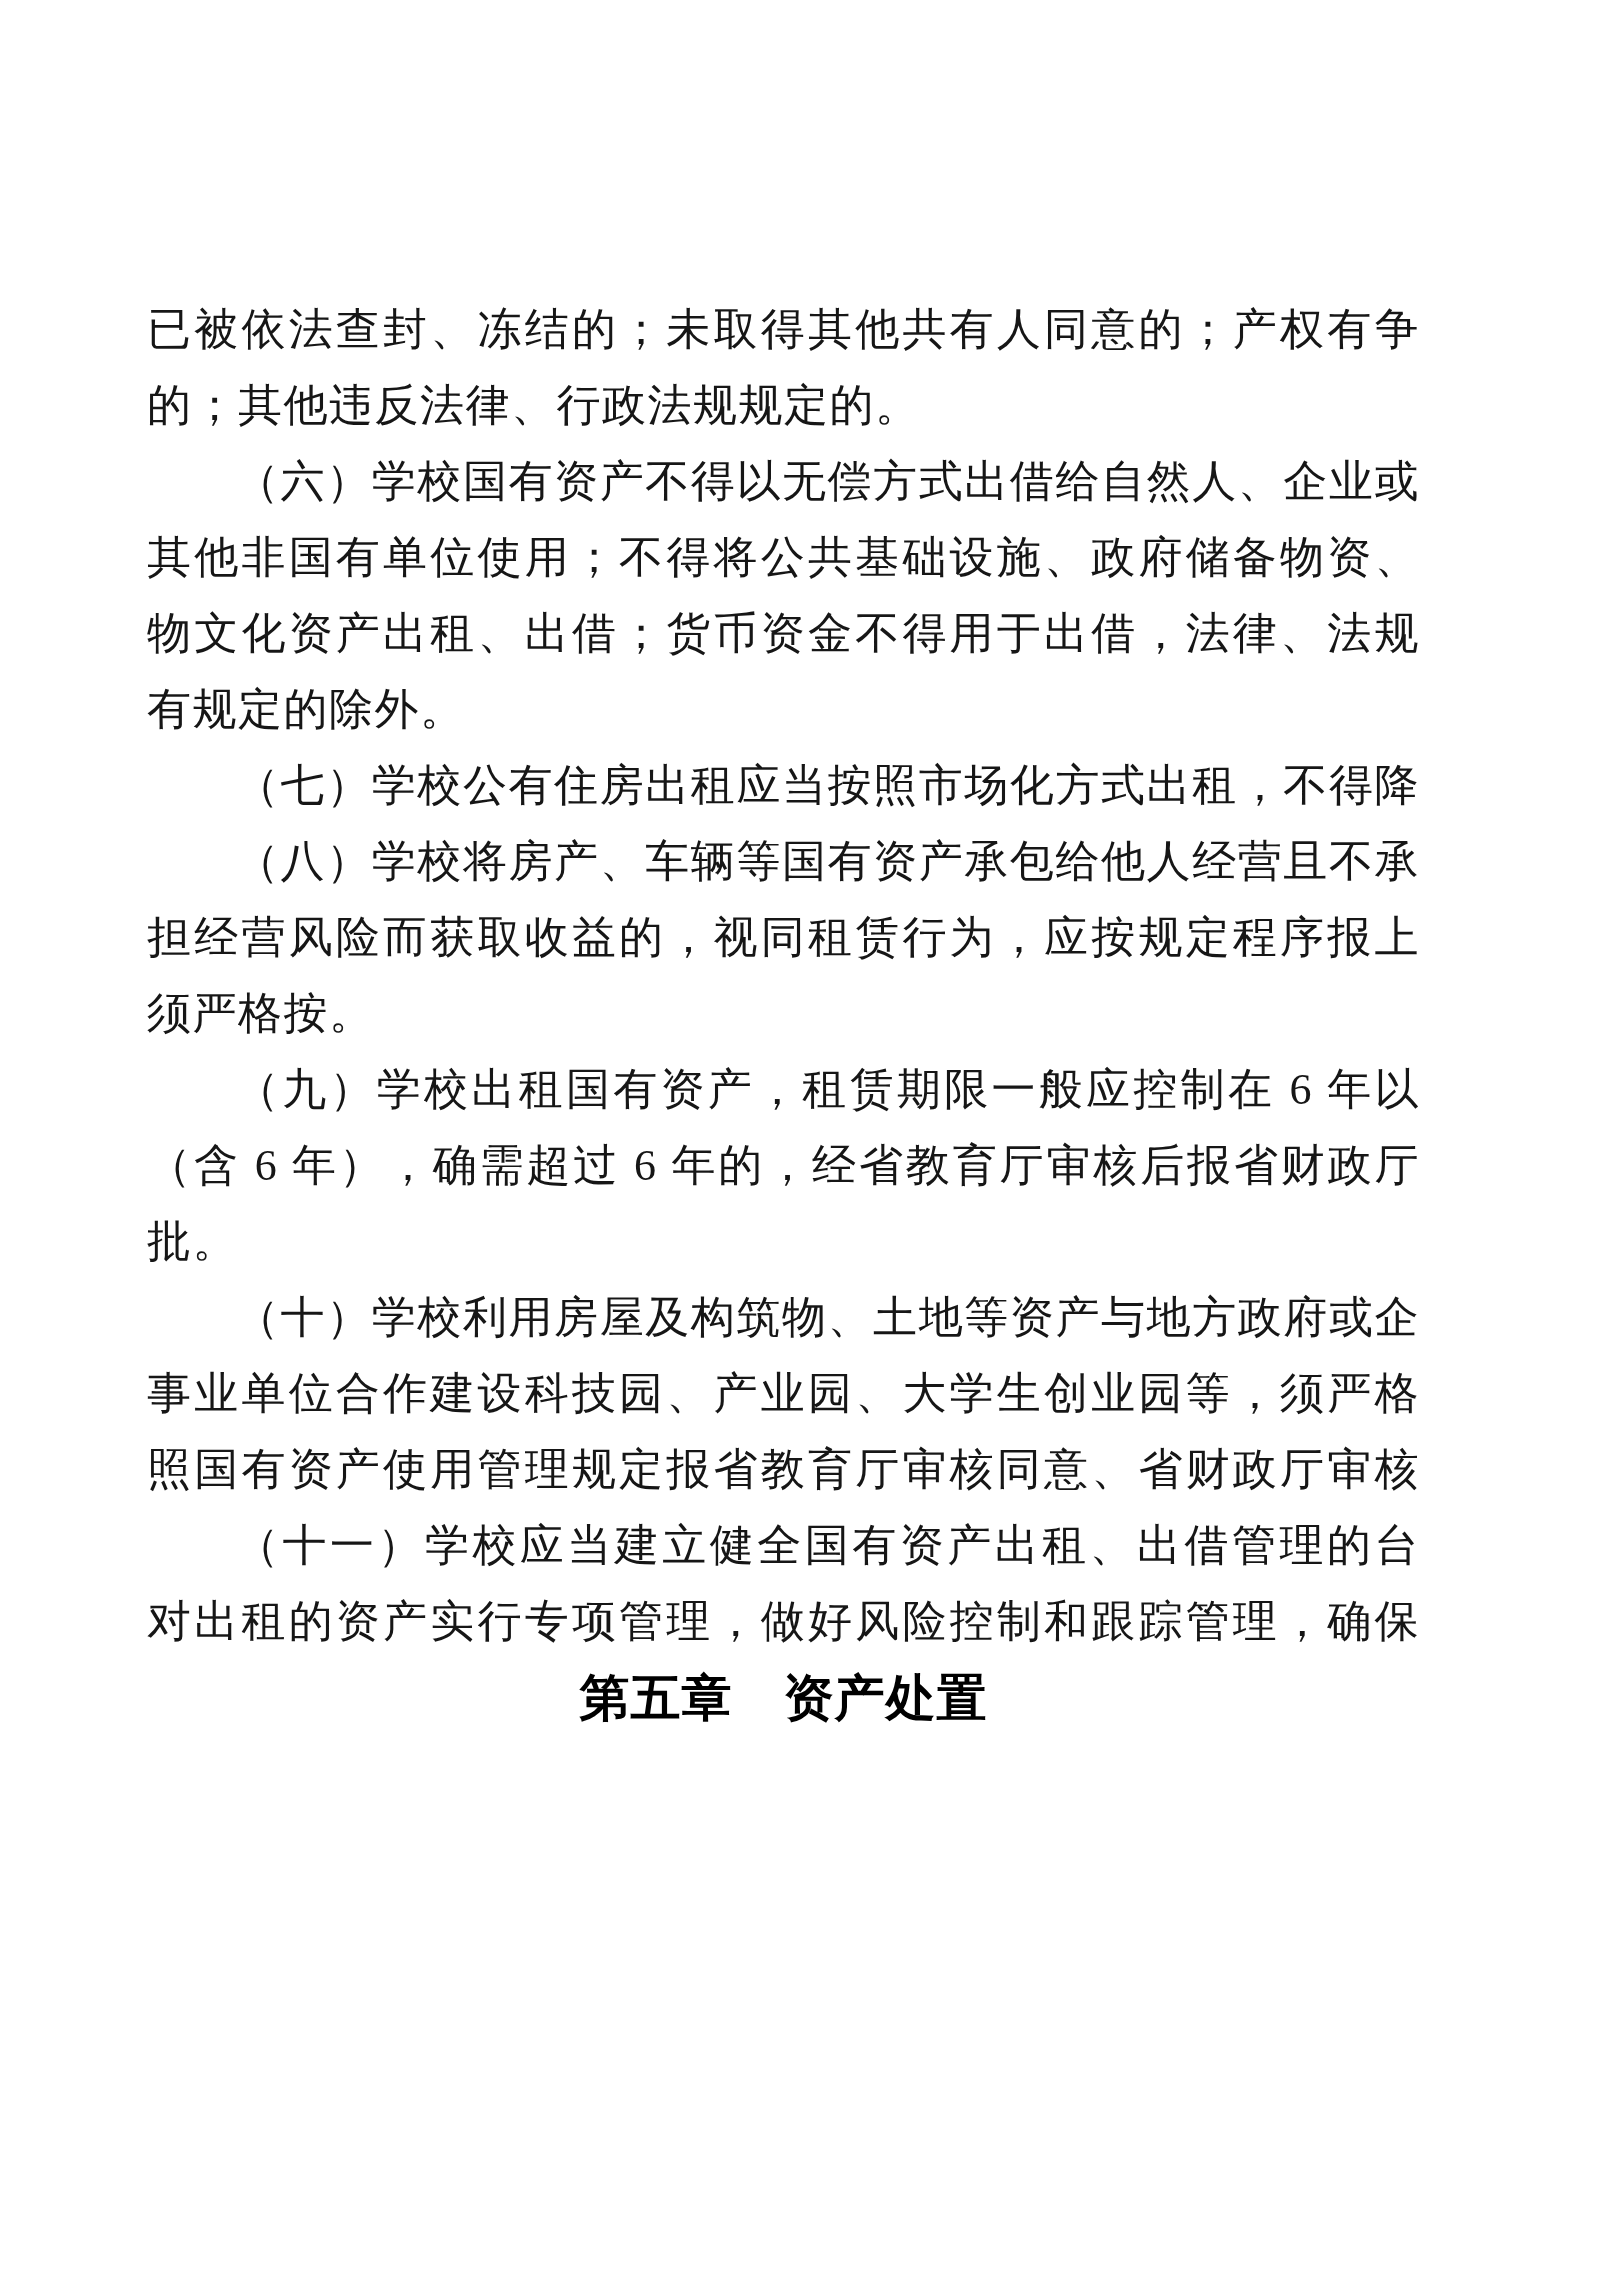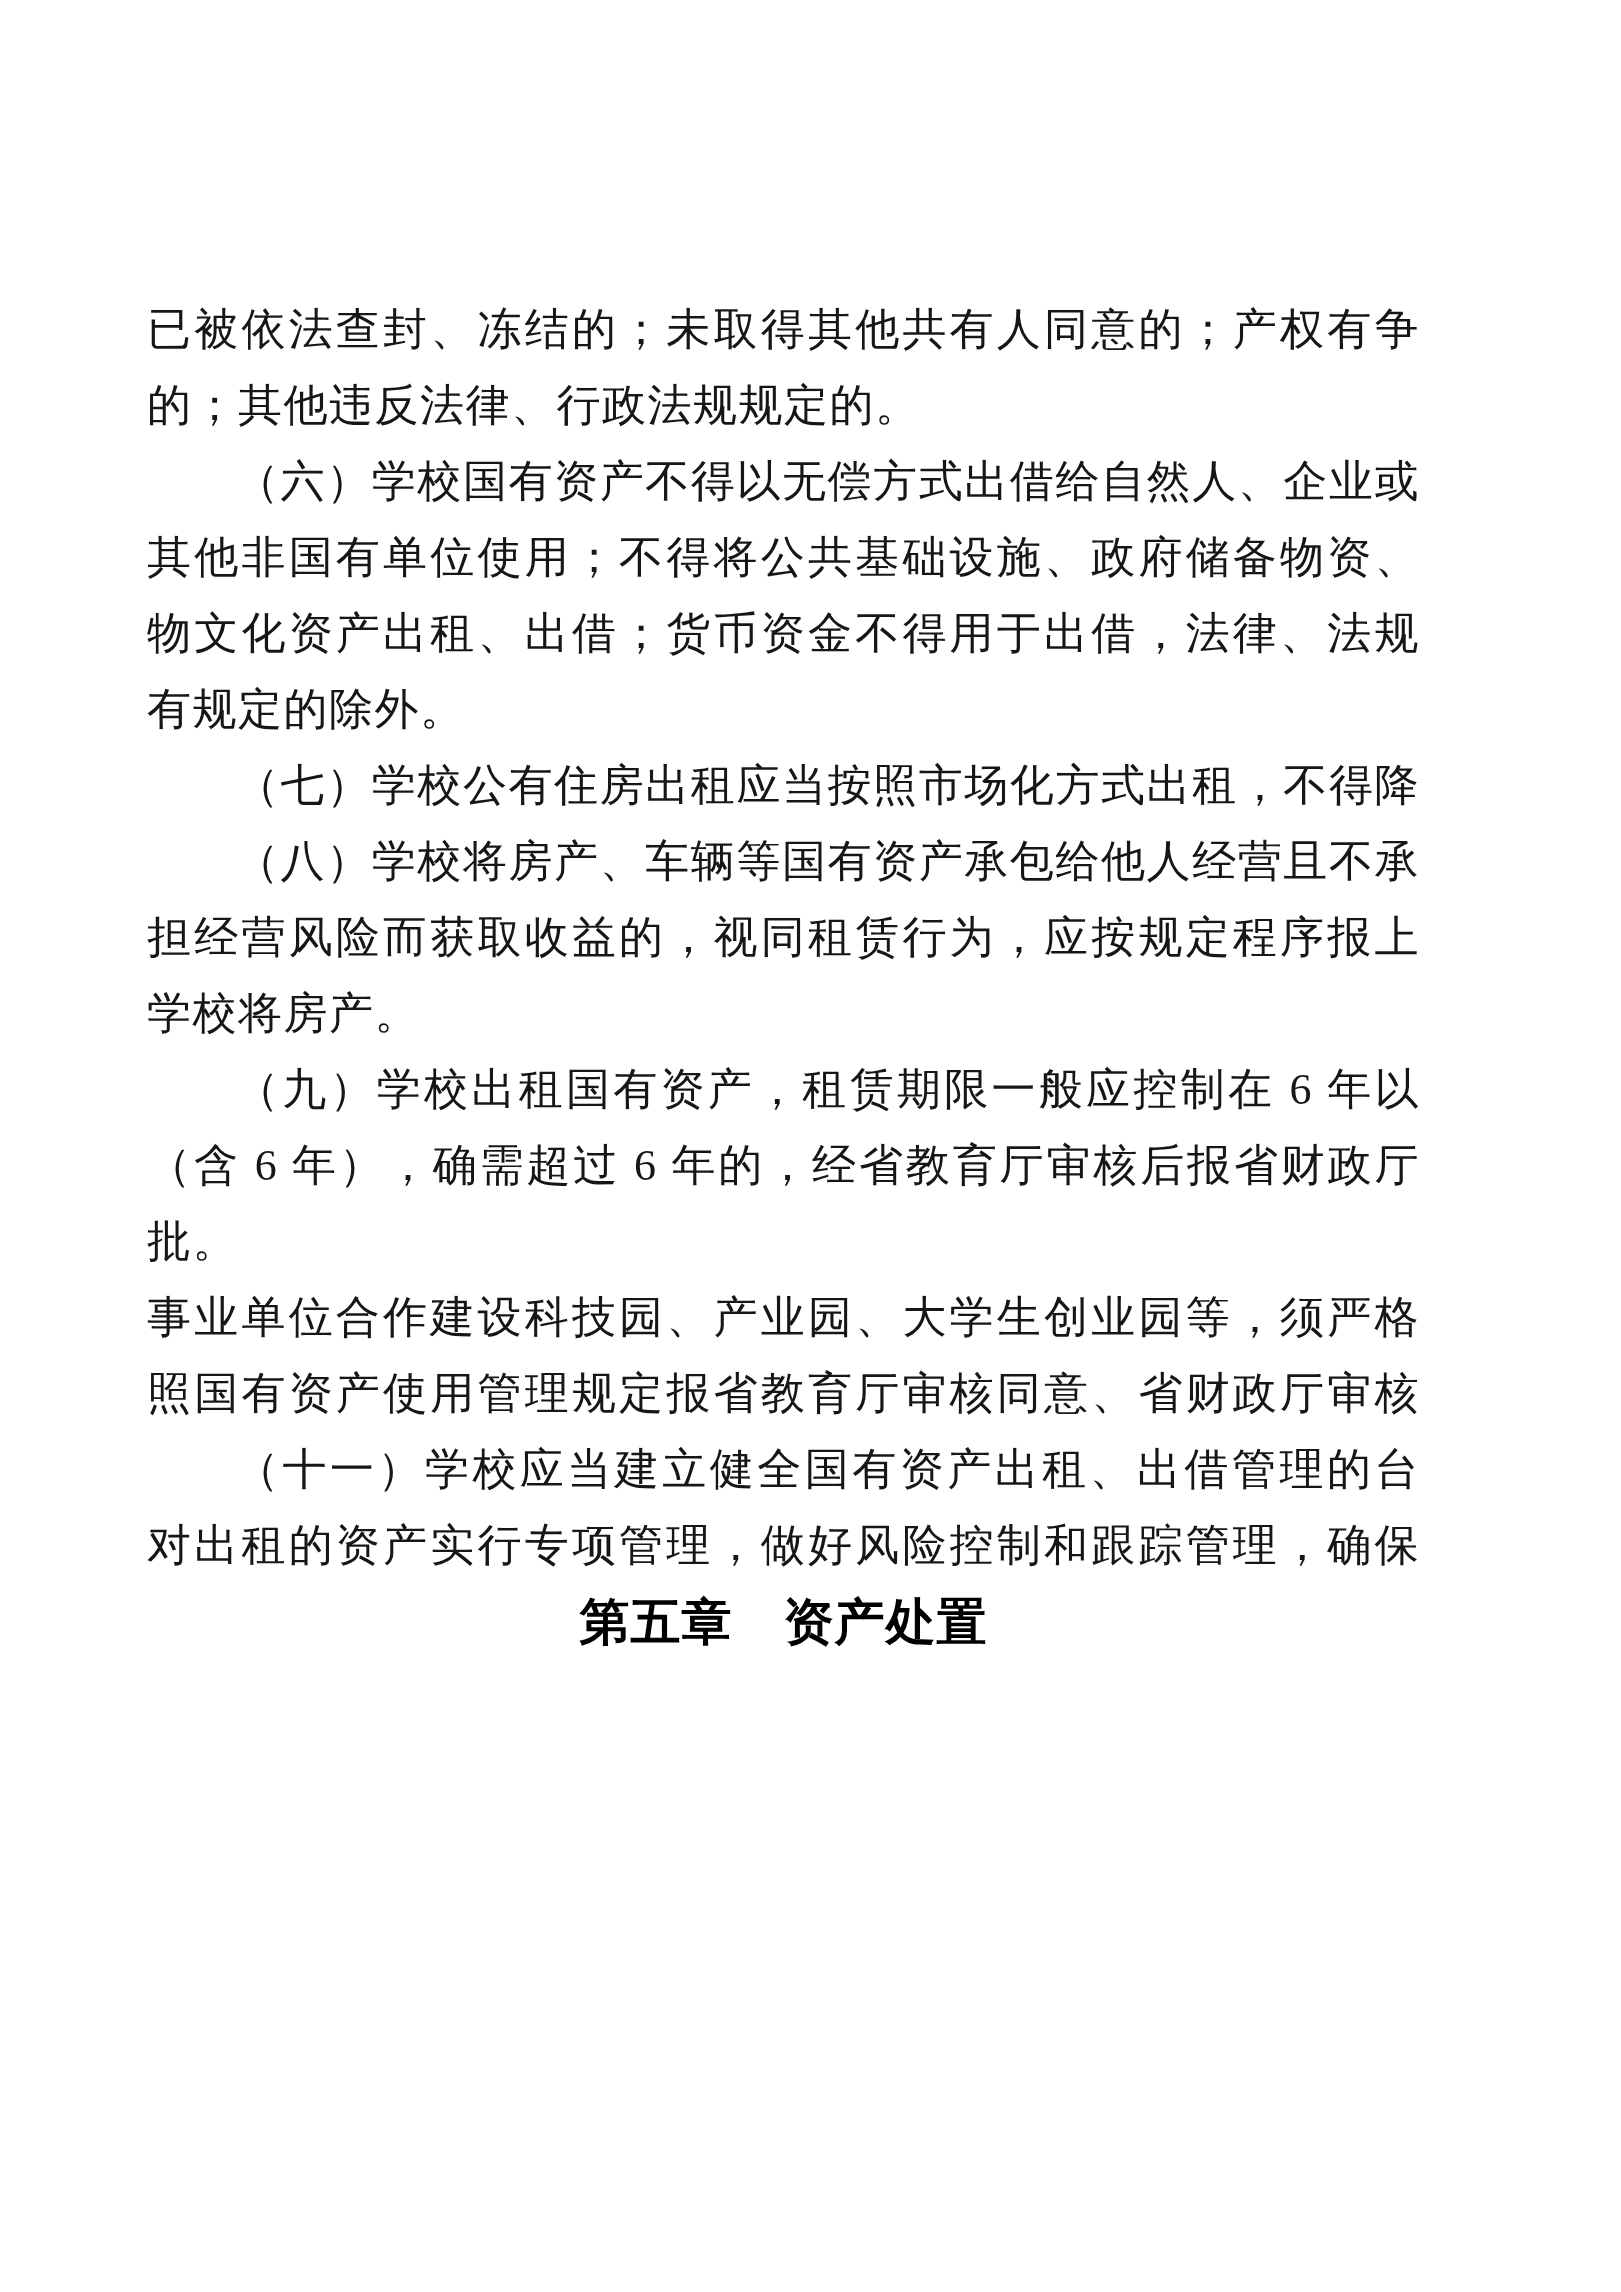--- a/index.html
+++ b/index.html
@@ -59,26 +59,27 @@
 
     <div class="ln ind">（六）学校国有资产不得以无偿方式出借给自然人、企业或</div>
     <div class="ln">其他非国有单位使用；不得将公共基础设施、政府储备物资、文</div>
     <div class="ln">物文化资产出租、出借；货币资金不得用于出借，法律、法规另</div>
     <div class="ln last">有规定的除外。</div>
 
     <div class="ln ind">（七）学校公有住房出租应当按照市场化方式出租，不得降</div>
 
     <div class="ln ind">（八）学校将房产、车辆等国有资产承包给他人经营且不承</div>
     <div class="ln">担经营风险而获取收益的，视同租赁行为，应按规定程序报上级</div>
-    <div class="ln last">学校将房产。</div>
+    <div class="ln last">须严格按。</div>
 
     <div class="ln ind">（九）学校出租国有资产，租赁期限一般应控制在 6 年以内</div>
     <div class="ln">（含 6 年），确需超过 6 年的，经省教育厅审核后报省财政厅审</div>
     <div class="ln last">批。</div>
 
+    <div class="ln ind">（十）学校利用房屋及构筑物、土地等资产与地方政府或企</div>
     <div class="ln">事业单位合作建设科技园、产业园、大学生创业园等，须严格按</div>
     <div class="ln">照国有资产使用管理规定报省教育厅审核同意、省财政厅审核批</div>
 
     <div class="ln ind">（十一）学校应当建立健全国有资产出租、出借管理的台账，</div>
     <div class="ln">对出租的资产实行专项管理，做好风险控制和跟踪管理，确保国</div>
 
     <div class="heading">第五章　资产处置</div>
 
   </div>
 </div>

